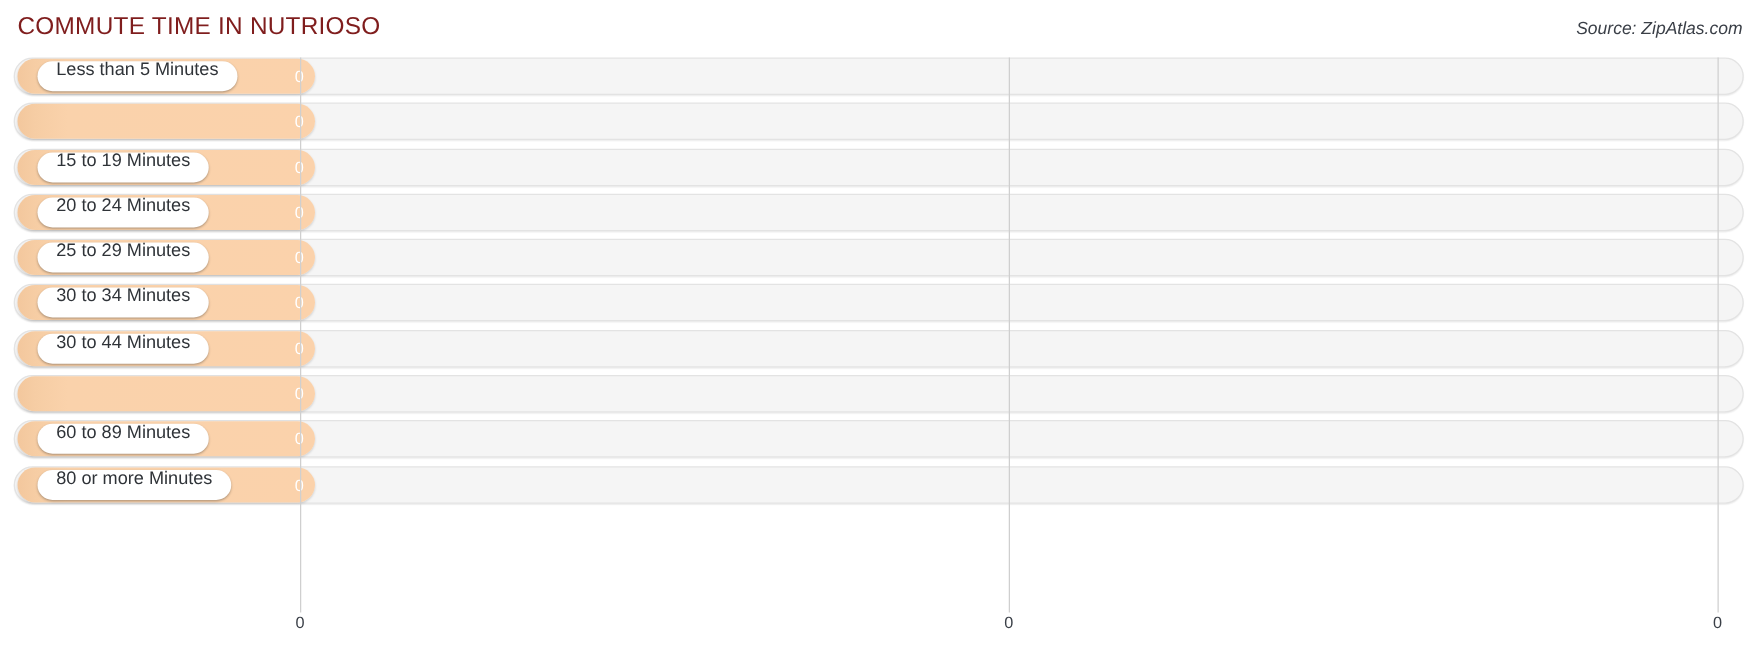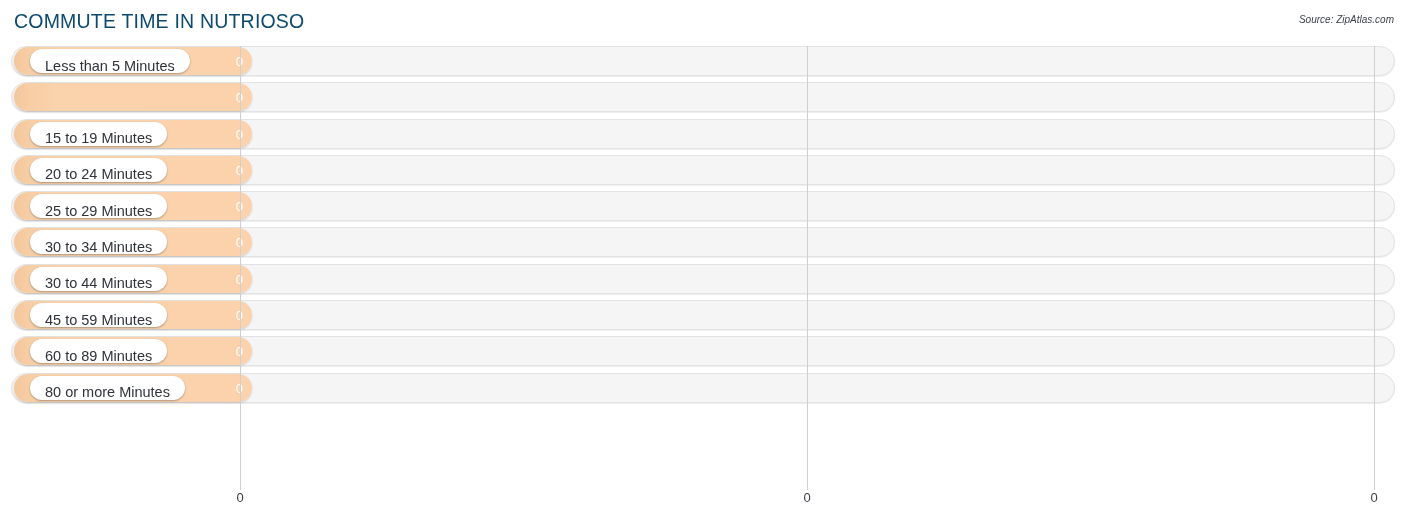--- a/index.html
+++ b/index.html
@@ -22,29 +22,29 @@
     left: 0; top: 0;
     width: 1406px;
     height: 46px;
   }
   .chart-title {
     position: absolute;
     left: 14px;
     top: 10px;
     font-size: 19.5px;
     letter-spacing: 0.2px;
-    color: #0c4a6e;
+    color: #7f1d1d;
     font-weight: 400;
     white-space: nowrap;
   }
   .source-note {
     position: absolute;
     right: 12px;
     top: 14px;
-    font-size: 10px;
+    font-size: 14px;
     font-style: italic;
     color: #3a3f47;
     white-space: nowrap;
   }
 
   
   .plot {
     position: absolute;
     left: 0;
     top: 46px;
@@ -114,21 +114,21 @@
   }
 
   
   .label-pill {
     position: absolute;
     left: 30px;
     top: 3px;
     height: 24px;
     padding: 0 15px;
     display: flex;
-    align-items: flex-end;
+    align-items: flex-start;
     background: #ffffff;
     border-radius: 12px;
     box-shadow: 0 1px 2px rgba(0,0,0,0.30);
     z-index: 3;
     white-space: nowrap;
   }
   .label-pill span {
     font-size: 14.5px;
     color: #2f3338;
     line-height: 1;
@@ -224,23 +224,20 @@
         </div>
         <div class="label-pill">
           <span>30 to 44 Minutes</span>
         </div>
       </div>
       <div class="row">
         <div class="track"></div>
         <div class="bar" style="width: 238px;">
           <div class="bar-value">0</div>
         </div>
-        <div class="label-pill">
-          <span>45 to 59 Minutes</span>
-        </div>
       </div>
       <div class="row">
         <div class="track"></div>
         <div class="bar" style="width: 238px;">
           <div class="bar-value">0</div>
         </div>
         <div class="label-pill">
           <span>60 to 89 Minutes</span>
         </div>
       </div>

